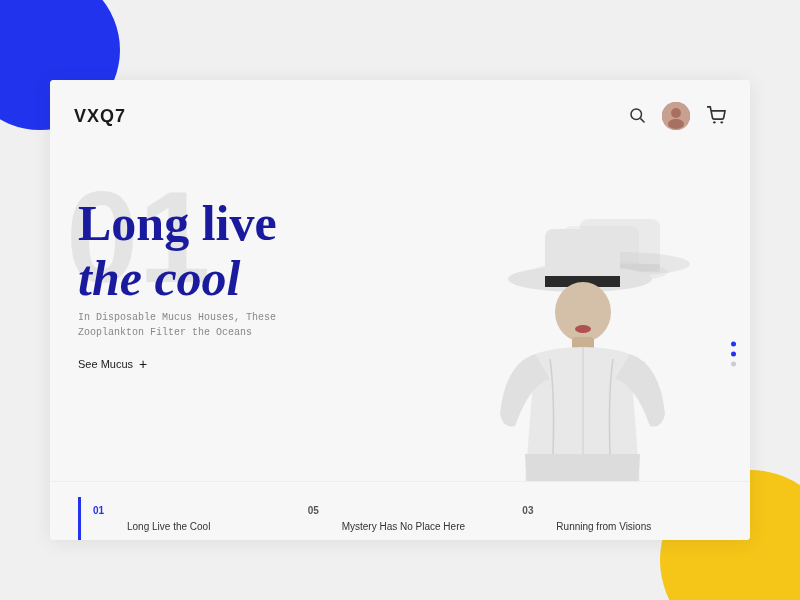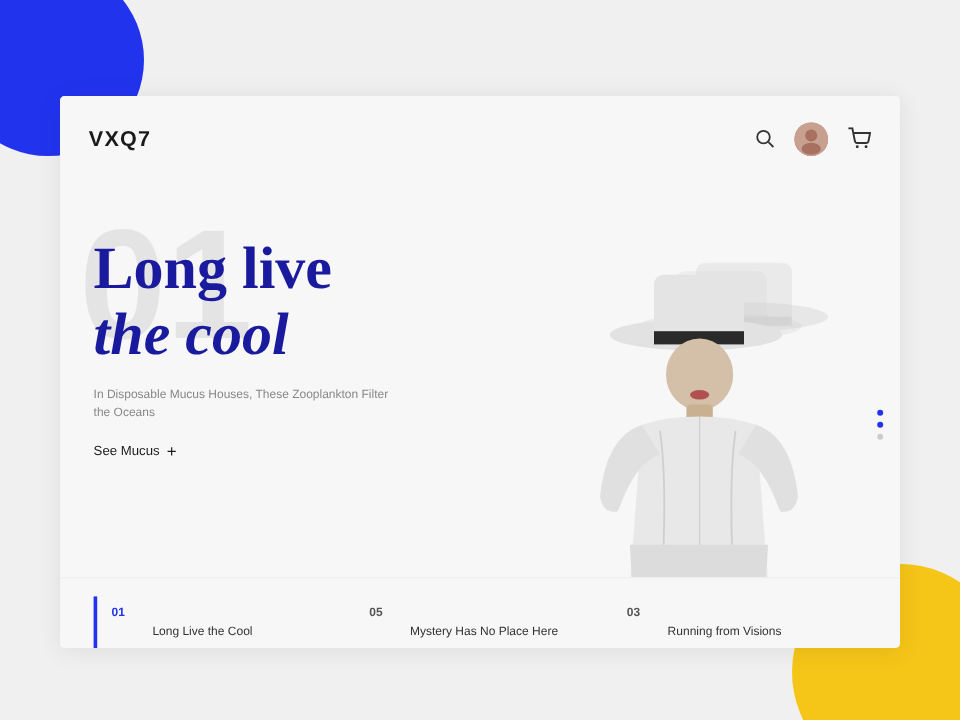--- a/index.html
+++ b/index.html
@@ -136,24 +136,24 @@
       font-style: italic;
       color: #1a1a9e;
     }
 
     .hero-title .normal-line {
       font-style: normal;
       color: #1a1a9e;
     }
 
     .hero-subtitle {
-      font-family: Liberation Sans, sans-serif;
+      font-family: Liberation Mono, monospace;
       font-size: 10px;
       color: #888;
-      margin-top: 16px;
+      margin-top: 4px;
       line-height: 1.5;
       max-width: 260px;
     }
 
     .see-more-btn {
       display: inline-flex;
       align-items: center;
       gap: 6px;
       margin-top: 16px;
       font-family: Arial, sans-serif;

